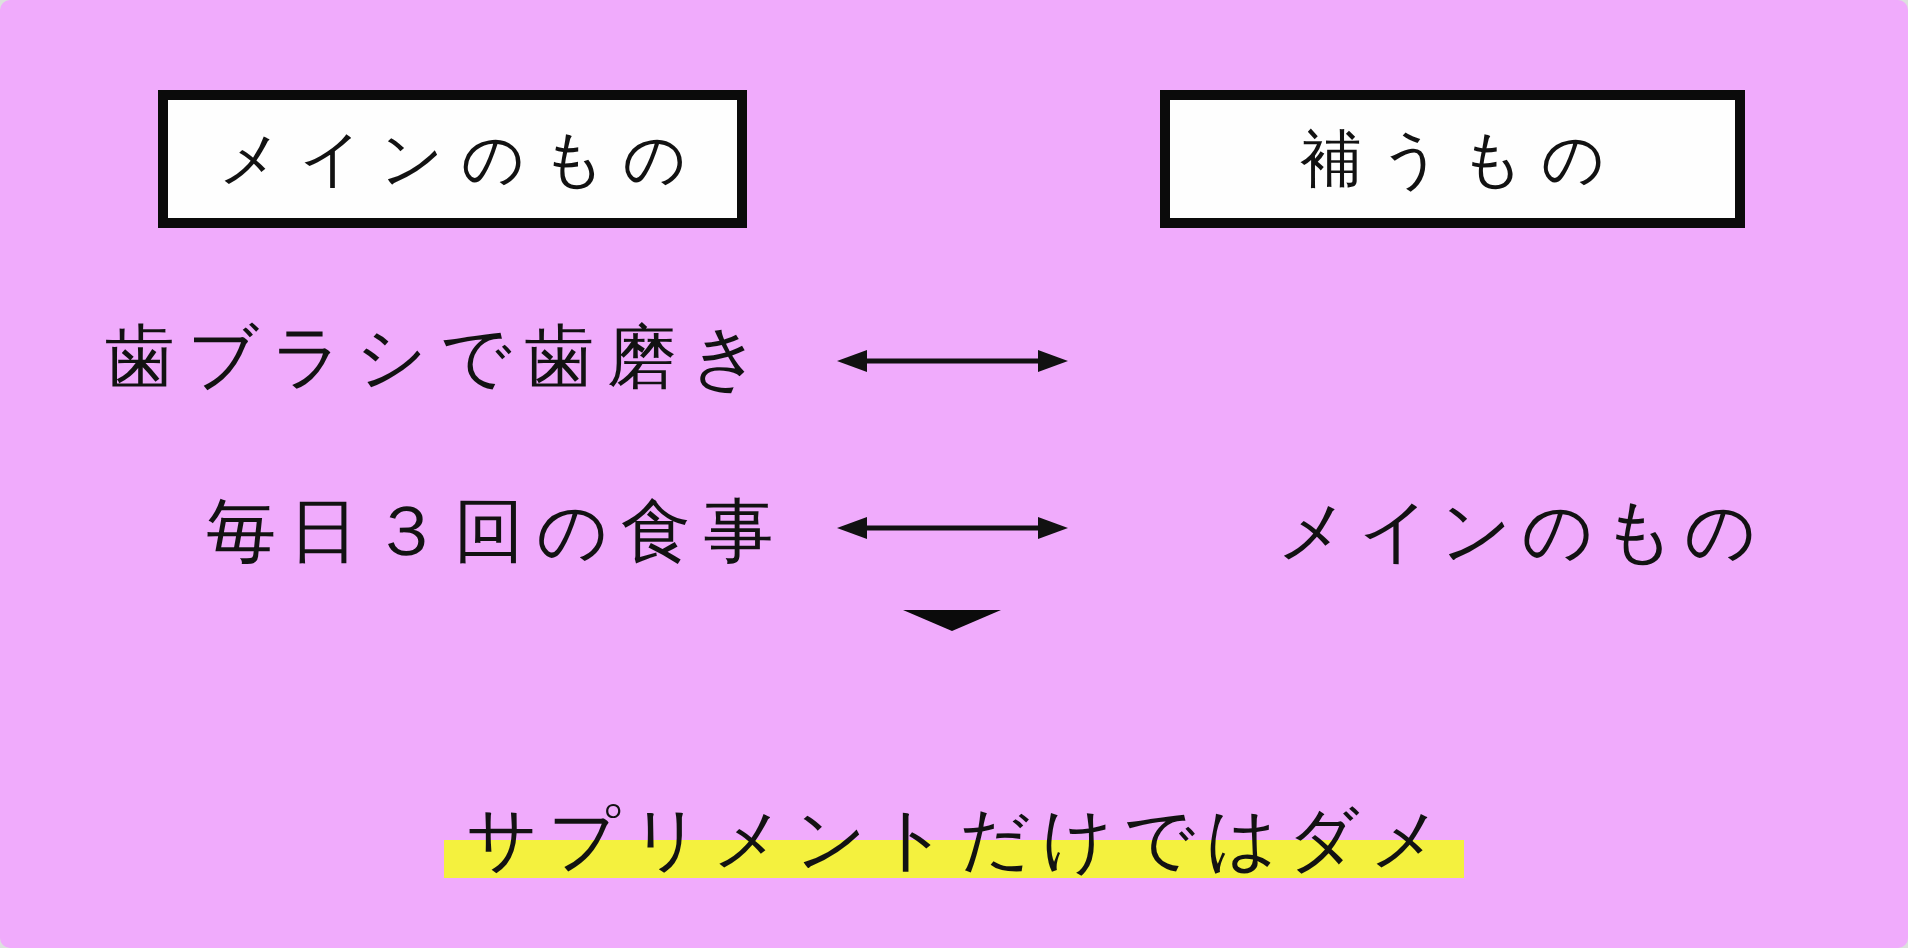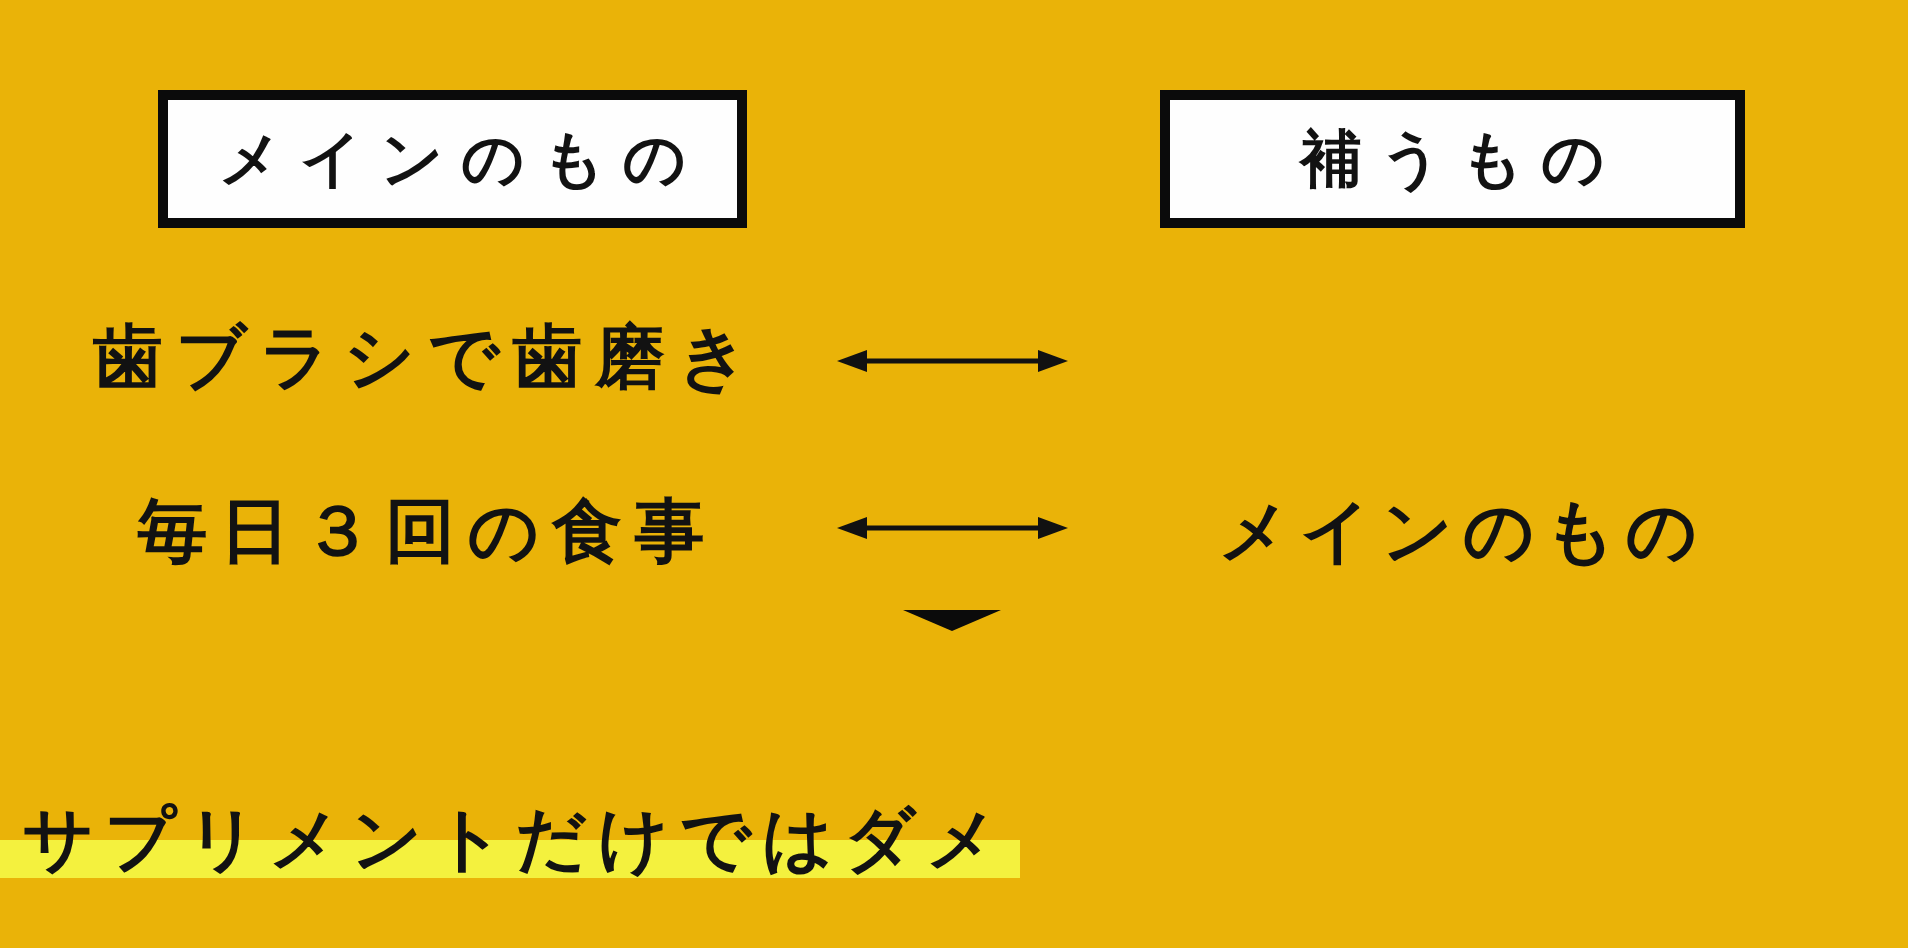--- a/index.html
+++ b/index.html
@@ -4,25 +4,26 @@
 <style>
   html, body {
     margin: 0;
     padding: 0;
     background: #dce1dd;
   }
   .canvas {
     position: relative;
     width: 1908px;
     height: 948px;
-    background: #eab308;
+    background: #f0abfc;
     overflow: hidden;
     font-family: "Liberation Sans", "DejaVu Sans", sans-serif;
-    font-weight: 700;
+    font-weight: 400;
     color: #121212;
+    border-radius: 10px;
   }
   .header-box {
     position: absolute;
     top: 90px;
     height: 138px;
     background: #fefefe;
     border: 10px solid #0b0b0b;
     box-sizing: border-box;
     display: flex;
     align-items: center;
@@ -37,24 +38,24 @@
     text-indent: 0.28em;
     white-space: nowrap;
   }
   .row-text {
     position: absolute;
     font-size: 70px;
     line-height: 74px;
     white-space: nowrap;
     text-align: center;
   }
-  .col-main { left: 68px;   width: 706px; letter-spacing: 0.18em; text-indent: 0.18em; }
+  .col-main { left: 80px;   width: 706px; letter-spacing: 0.18em; text-indent: 0.18em; }
   .col-supp { left: 1150px; width: 616px; letter-spacing: 0.14em; text-indent: 0.14em; }
   .row1 { top: 320px; }
-  .row2 { top: 494px; }
+  .row2 { top: 494px; text-align: right; }
   .arrow-wrap {
     position: absolute;
     left: 837px;
     width: 231px;
     height: 32px;
   }
   .arrow-wrap.r1 { top: 345px; }
   .arrow-wrap.r2 { top: 512px; }
   .down-triangle {
     position: absolute;
@@ -70,21 +71,21 @@
     font-size: 64px;
     line-height: 70px;
     letter-spacing: 0.12em;
     white-space: nowrap;
   }
   .conclusion-line {
     position: absolute;
     left: 0;
     top: 803px;
     width: 1908px;
-    text-align: left;
+    text-align: center;
     font-size: 70px;
     line-height: 73px;
     white-space: nowrap;
   }
   .marker {
     display: inline-block;
     padding: 0 12px 2px 12px;
     letter-spacing: 0.15em;
     text-indent: 0.15em;
     background: linear-gradient(to bottom, rgba(0,0,0,0) 49%, #f4f13e 49%);

